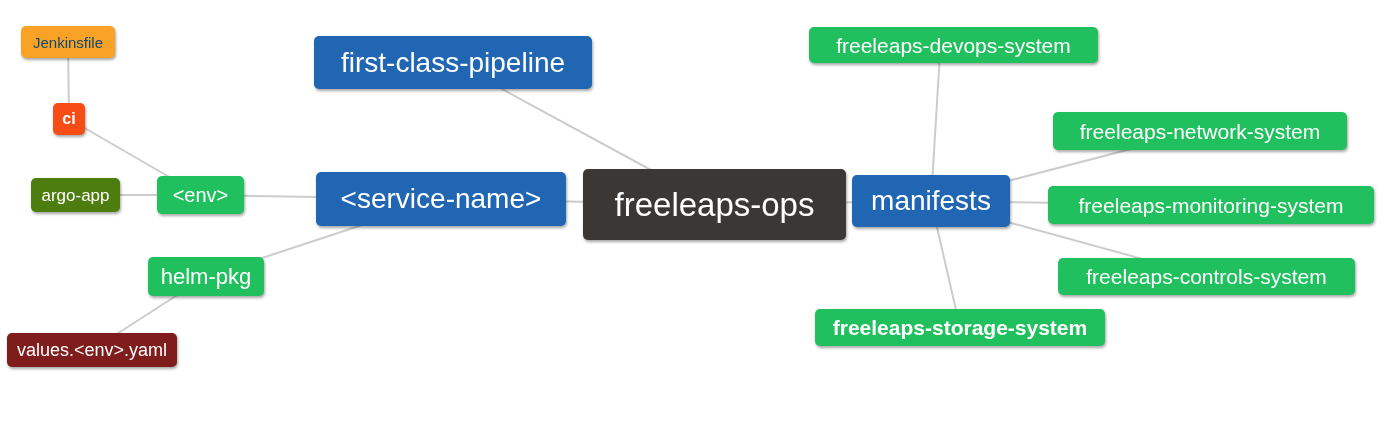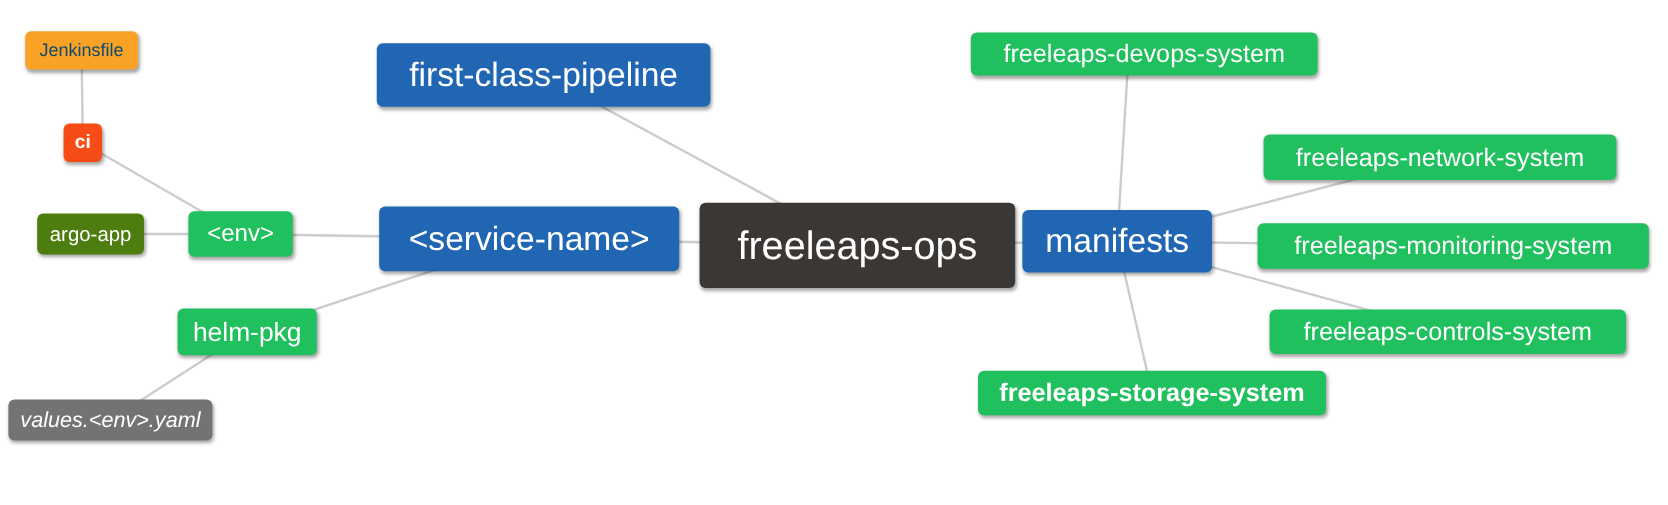--- a/index.html
+++ b/index.html
@@ -56,21 +56,21 @@
       <line x1="931" y1="201" x2="1211" y2="205" stroke="#cccccc" stroke-width="2"></line>
       <line x1="931" y1="201" x2="1206.5" y2="276.5" stroke="#cccccc" stroke-width="2"></line>
       <line x1="931" y1="201" x2="960" y2="327.5" stroke="#cccccc" stroke-width="2"></line>
     </svg>
   <div id="nodes">
       <div class="node" style="left: 21px; top: 26px; width: 94px; height: 32px; font-size: 15px; font-weight: normal; background: rgb(249, 162, 38); color: #0c4a6e;">Jenkinsfile</div>
       <div class="node" style="left: 53px; top: 103px; width: 32px; height: 32px; font-size: 16px; font-weight: bold; background: rgb(248, 76, 22); color: rgb(255, 255, 255);">ci</div>
       <div class="node" style="left: 31px; top: 178px; width: 89px; height: 34px; font-size: 17px; font-weight: normal; background: #4d7c0f; color: rgb(255, 255, 255);">argo-app</div>
       <div class="node" style="left: 157px; top: 176px; width: 87px; height: 38px; font-size: 20px; font-weight: normal; background: rgb(33, 192, 95); color: rgb(255, 255, 255);">&lt;env&gt;</div>
       <div class="node" style="left: 148px; top: 257px; width: 116px; height: 39px; font-size: 22px; font-weight: normal; background: rgb(33, 192, 95); color: rgb(255, 255, 255);">helm-pkg</div>
-      <div class="node" style="left: 7px; top: 333px; width: 170px; height: 34px; font-size: 18px; font-weight: normal; background: #737373; color: rgb(255, 255, 255); font-style: italic;">values.&lt;env&gt;.yaml</div>
+      <div class="node" style="left: 7px; top: 333px; width: 170px; height: 34px; font-size: 18px; font-weight: normal; background: #7f1d1d; color: rgb(255, 255, 255);">values.&lt;env&gt;.yaml</div>
       <div class="node" style="left: 314px; top: 36px; width: 278px; height: 53px; font-size: 28px; font-weight: normal; background: rgb(33, 102, 179); color: rgb(255, 255, 255);">first-class-pipeline</div>
       <div class="node" style="left: 316px; top: 172px; width: 250px; height: 54px; font-size: 28px; font-weight: normal; background: rgb(33, 102, 179); color: rgb(255, 255, 255);">&lt;service-name&gt;</div>
       <div class="node" style="left: 583px; top: 169px; width: 263px; height: 71px; font-size: 33px; font-weight: normal; background: rgb(59, 55, 53); color: rgb(255, 255, 255);">freeleaps-ops</div>
       <div class="node" style="left: 852px; top: 175px; width: 158px; height: 52px; font-size: 28px; font-weight: normal; background: rgb(33, 102, 179); color: rgb(255, 255, 255);">manifests</div>
       <div class="node" style="left: 796px; top: 27px; width: 289px; height: 36px; font-size: 21px; font-weight: normal; background: rgb(33, 192, 95); color: rgb(255, 255, 255); margin-left: 13px;">freeleaps-devops-system</div>
       <div class="node" style="left: 1053px; top: 112px; width: 294px; height: 38px; font-size: 21px; font-weight: normal; background: rgb(33, 192, 95); color: rgb(255, 255, 255);">freeleaps-network-system</div>
       <div class="node" style="left: 1048px; top: 186px; width: 326px; height: 38px; font-size: 21px; font-weight: normal; background: rgb(33, 192, 95); color: rgb(255, 255, 255);">freeleaps-monitoring-system</div>
       <div class="node" style="left: 1058px; top: 258px; width: 297px; height: 37px; font-size: 21px; font-weight: normal; background: rgb(33, 192, 95); color: rgb(255, 255, 255);">freeleaps-controls-system</div>
       <div class="node" style="left: 815px; top: 309px; width: 290px; height: 37px; font-size: 21px; font-weight: bold; background: rgb(33, 192, 95); color: rgb(255, 255, 255);">freeleaps-storage-system</div>
     </div>

